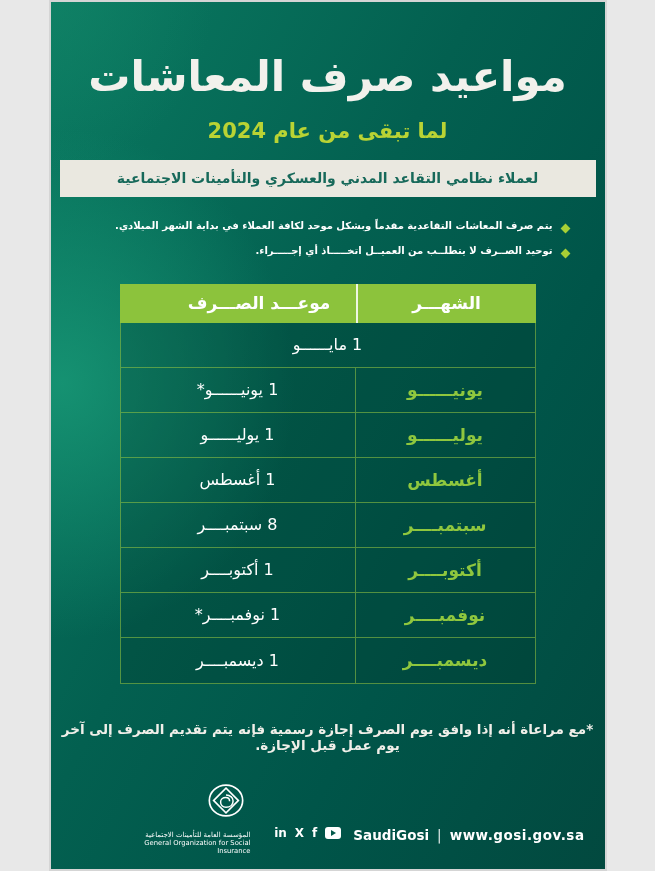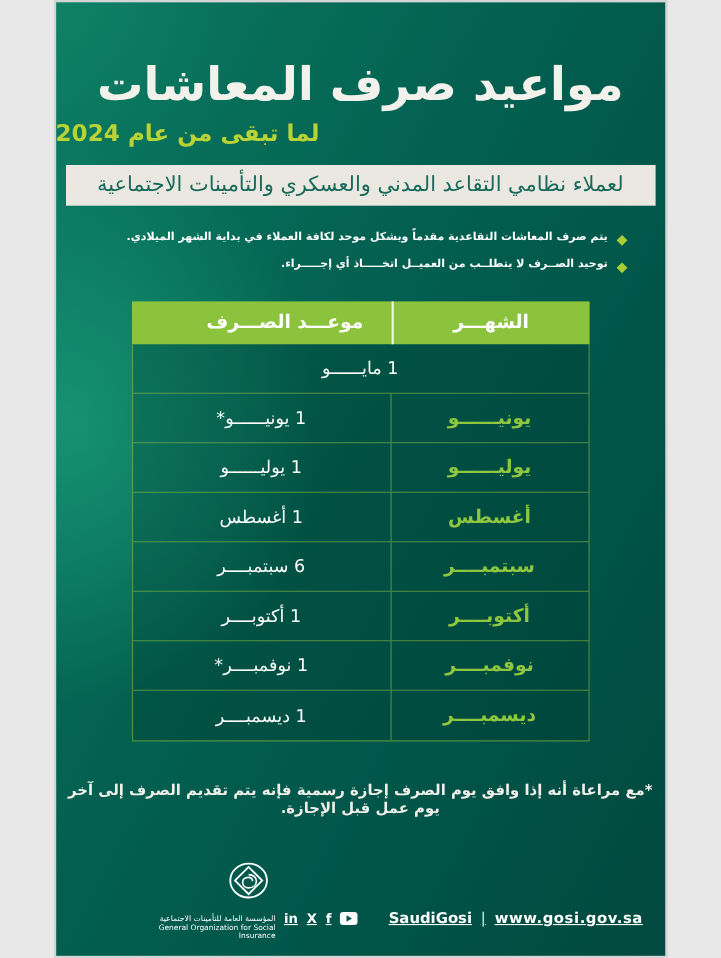--- a/index.html
+++ b/index.html
@@ -19,37 +19,37 @@
   }
   .title{
     margin:48px 0 0 0;
     text-align:center;
     color:#f2f1ec;
     font-size:42px;
     font-weight:bold;
     line-height:1.3;
   }
   .subtitle{
-    margin-top:4px;
-    text-align:left;
+    margin-top:14px;
+    text-align:center;
     color:#b9d334;
     font-size:21px;
     font-weight:bold;
   }
   .banner{
     width:536px;
     height:37px;
     margin:17px auto 0 auto;
     background:#eae8e0;
     display:flex;align-items:center;justify-content:center;
   }
   .banner span{
     color:#17695a;
-    font-size:19px;
-    font-weight:normal;
+    font-size:14px;
+    font-weight:bold;
   }
   .bullets{
     list-style:none;
     margin:21px 36px 0 20px;
     padding:0;
   }
   .bullets li{
     display:flex;
     align-items:flex-start;
     gap:9px;
@@ -125,44 +125,42 @@
     color:#ffffff;
     direction:rtl;
   }
   .logo-ar{font-size:7px;margin-top:2px;letter-spacing:1px;}
   .logo-en{font-size:6.8px;direction:ltr;}
   .social{
     position:absolute;
     right:20px;bottom:26px;
     direction:ltr;
     display:flex;
-    align-items:center;
     gap:8px;
     color:#ffffff;
     font-size:13.5px;
     font-weight:bold;
-    text-decoration:underline;
   }
   .sicon{font-size:12px;font-weight:bold;line-height:1;}
   .yt{
     position:relative;
     width:16px;height:12px;
     background:#ffffff;
     border-radius:3px;
     display:inline-block;
   }
   .yt::after{
     content:"";
     position:absolute;
     left:6px;top:3px;
     border-left:5px solid #045a4b;
     border-top:3px solid transparent;
     border-bottom:3px solid transparent;
   }
-  .handle{margin-left:20px;}
+  .handle{margin-left:4px;}
   .sep{font-weight:normal;opacity:.9;}
   .url{letter-spacing:.5px;}
 </style>
 </head>
 <body>
 
 <div class="poster">
 
   <h1 class="title">مواعيد صرف المعاشات</h1>
 
@@ -199,21 +197,21 @@
       <div class="tr">
         <div class="td td-month">يوليــــــو</div>
         <div class="td td-date">1 يوليــــــو</div>
       </div>
       <div class="tr">
         <div class="td td-month">أغسطس</div>
         <div class="td td-date">1 أغسطس</div>
       </div>
       <div class="tr">
         <div class="td td-month">سبتمبــــر</div>
-        <div class="td td-date">6 سبتمبــــر</div>
+        <div class="td td-date">8 سبتمبــــر</div>
       </div>
       <div class="tr">
         <div class="td td-month">أكتوبــــر</div>
         <div class="td td-date">1 أكتوبــــر</div>
       </div>
       <div class="tr">
         <div class="td td-month">نوفمبــــر</div>
         <div class="td td-date">1 نوفمبــــر*</div>
       </div>
       <div class="tr">

